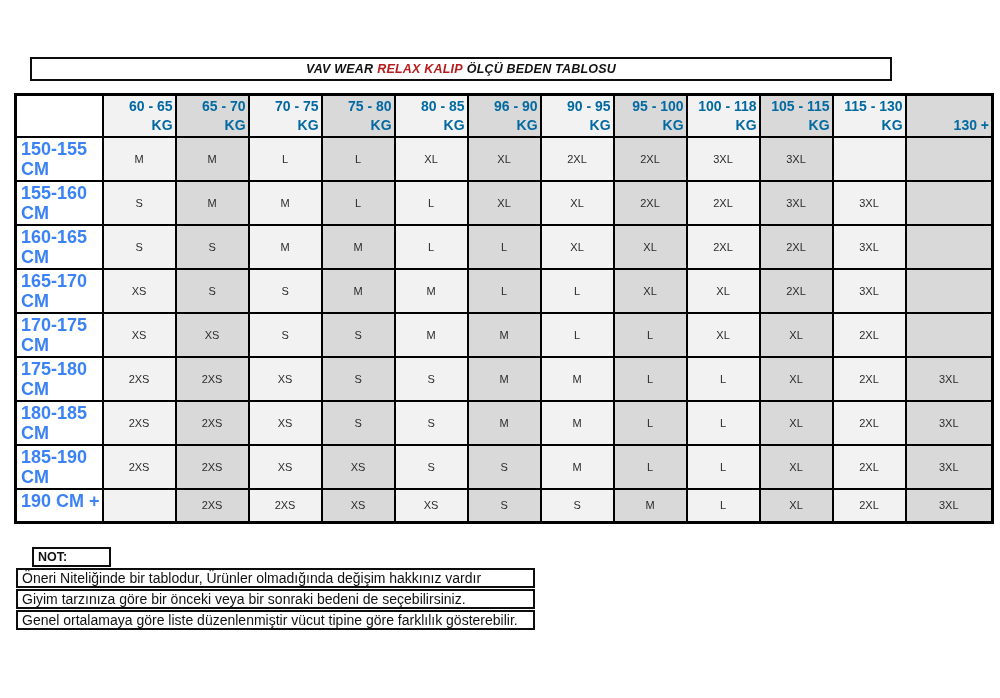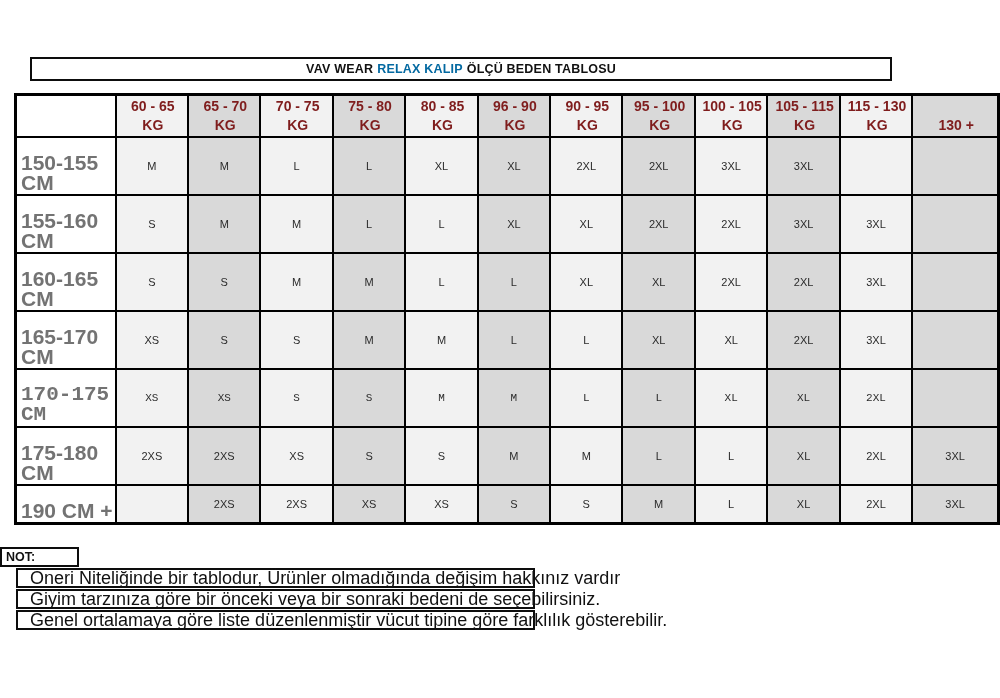--- a/index.html
+++ b/index.html
@@ -11,62 +11,63 @@
     position: relative;
     overflow: hidden;
   }
   .title-box {
     position: absolute; left: 30px; top: 57px;
     width: 862px; height: 24px;
     border: 2px solid #0d0d0d;
     display: flex; align-items: center; justify-content: center;
     font-weight: bold; font-size: 12.5px; letter-spacing: 0.2px;
     background: #fff;
-  }
-  .title-box .hl { color: #0369a1; margin: 0 4px; }
+    font-style: italic;
+  }
+  .title-box .hl { color: #b91c1c; margin: 0 4px; }
   table.size-table {
     position: absolute; left: 14px; top: 93px;
     border-collapse: collapse; table-layout: fixed;
     border: 3px solid #000;
   }
   table.size-table th, table.size-table td {
     border: 2px solid #000;
     overflow: hidden;
   }
   th.corner { background: #fff; }
   th.weight {
-    font-size: 14px; font-weight: bold; text-align: center;
+    font-size: 14px; font-weight: bold; text-align: right;
     vertical-align: top; padding: 1px 2px 1px 4px; line-height: 19px;
-    color: #7f1d1d;
+    color: #0369a1;
   }
   th.weight.bottom { vertical-align: bottom; }
   th.hrow {
-    font-size: 21px; font-weight: bold; text-align: left;
-    vertical-align: top; padding: 15px 2px 1px 4px; line-height: 20px;
-    background: #fff; color: #737373; white-space: nowrap;
+    font-size: 18px; font-weight: bold; text-align: left;
+    vertical-align: top; padding: 1px 2px 1px 4px; line-height: 20px;
+    background: #fff; color: #3b82f6; white-space: nowrap;
   }
   td.size {
     text-align: center; vertical-align: middle;
     font-size: 11px; color: #2b2b2b;
   }
   .c-light { background: #f2f2f2; }
   .c-dark  { background: #d9d9d9; }
   .not-box {
-    position: absolute; left: 0; top: 547px;
+    position: absolute; left: 32px; top: 547px;
     width: 79px; height: 20px;
     border: 2px solid #0d0d0d; background: #fff;
     font-weight: bold; font-size: 12.5px;
     display: flex; align-items: center; padding-left: 4px;
   }
   .note-bar {
     position: absolute; left: 16px;
     width: 519px; height: 20px;
     border: 2px solid #0d0d0d; background: #fff;
-    font-size: 18px;
-    display: flex; align-items: center; padding-left: 12px;
+    font-size: 14px;
+    display: flex; align-items: center; padding-left: 4px;
     white-space: nowrap;
   }
   .note-1 { top: 568px; }
   .note-2 { top: 589px; text-align: right; }
   .note-3 { top: 610px; }
 </style>
 </head>
 <body>
 
 <div class="title-box">
@@ -120,21 +121,21 @@
         </th>
         <th class="weight c-light">
           <div>90 - 95</div>
           <div>KG</div>
         </th>
         <th class="weight c-dark">
           <div>95 - 100</div>
           <div>KG</div>
         </th>
         <th class="weight c-light">
-          <div>100 - 105</div>
+          <div>100 - 118</div>
           <div>KG</div>
         </th>
         <th class="weight c-dark">
           <div>105 - 115</div>
           <div>KG</div>
         </th>
         <th class="weight c-light">
           <div>115 - 130</div>
           <div>KG</div>
         </th>
@@ -207,21 +208,21 @@
         <td class="size c-dark">M</td>
         <td class="size c-light">M</td>
         <td class="size c-dark">L</td>
         <td class="size c-light">L</td>
         <td class="size c-dark">XL</td>
         <td class="size c-light">XL</td>
         <td class="size c-dark">2XL</td>
         <td class="size c-light">3XL</td>
         <td class="size c-dark"></td>
       </tr>
-      <tr style="height: 43px; font-family: Liberation Mono, monospace;">
+      <tr style="height: 43px;">
         <th class="hrow">
           <div>170-175</div>
           <div>CM</div>
         </th>
         <td class="size c-light">XS</td>
         <td class="size c-dark">XS</td>
         <td class="size c-light">S</td>
         <td class="size c-dark">S</td>
         <td class="size c-light">M</td>
         <td class="size c-dark">M</td>
@@ -236,20 +237,56 @@
         <th class="hrow">
           <div>175-180</div>
           <div>CM</div>
         </th>
         <td class="size c-light">2XS</td>
         <td class="size c-dark">2XS</td>
         <td class="size c-light">XS</td>
         <td class="size c-dark">S</td>
         <td class="size c-light">S</td>
         <td class="size c-dark">M</td>
+        <td class="size c-light">M</td>
+        <td class="size c-dark">L</td>
+        <td class="size c-light">L</td>
+        <td class="size c-dark">XL</td>
+        <td class="size c-light">2XL</td>
+        <td class="size c-dark">3XL</td>
+      </tr>
+      <tr style="height: 43px;">
+        <th class="hrow">
+          <div>180-185</div>
+          <div>CM</div>
+        </th>
+        <td class="size c-light">2XS</td>
+        <td class="size c-dark">2XS</td>
+        <td class="size c-light">XS</td>
+        <td class="size c-dark">S</td>
+        <td class="size c-light">S</td>
+        <td class="size c-dark">M</td>
+        <td class="size c-light">M</td>
+        <td class="size c-dark">L</td>
+        <td class="size c-light">L</td>
+        <td class="size c-dark">XL</td>
+        <td class="size c-light">2XL</td>
+        <td class="size c-dark">3XL</td>
+      </tr>
+      <tr style="height: 43px;">
+        <th class="hrow">
+          <div>185-190</div>
+          <div>CM</div>
+        </th>
+        <td class="size c-light">2XS</td>
+        <td class="size c-dark">2XS</td>
+        <td class="size c-light">XS</td>
+        <td class="size c-dark">XS</td>
+        <td class="size c-light">S</td>
+        <td class="size c-dark">S</td>
         <td class="size c-light">M</td>
         <td class="size c-dark">L</td>
         <td class="size c-light">L</td>
         <td class="size c-dark">XL</td>
         <td class="size c-light">2XL</td>
         <td class="size c-dark">3XL</td>
       </tr>
       <tr style="height: 33px;">
         <th class="hrow">
           <div>190 CM +</div>

